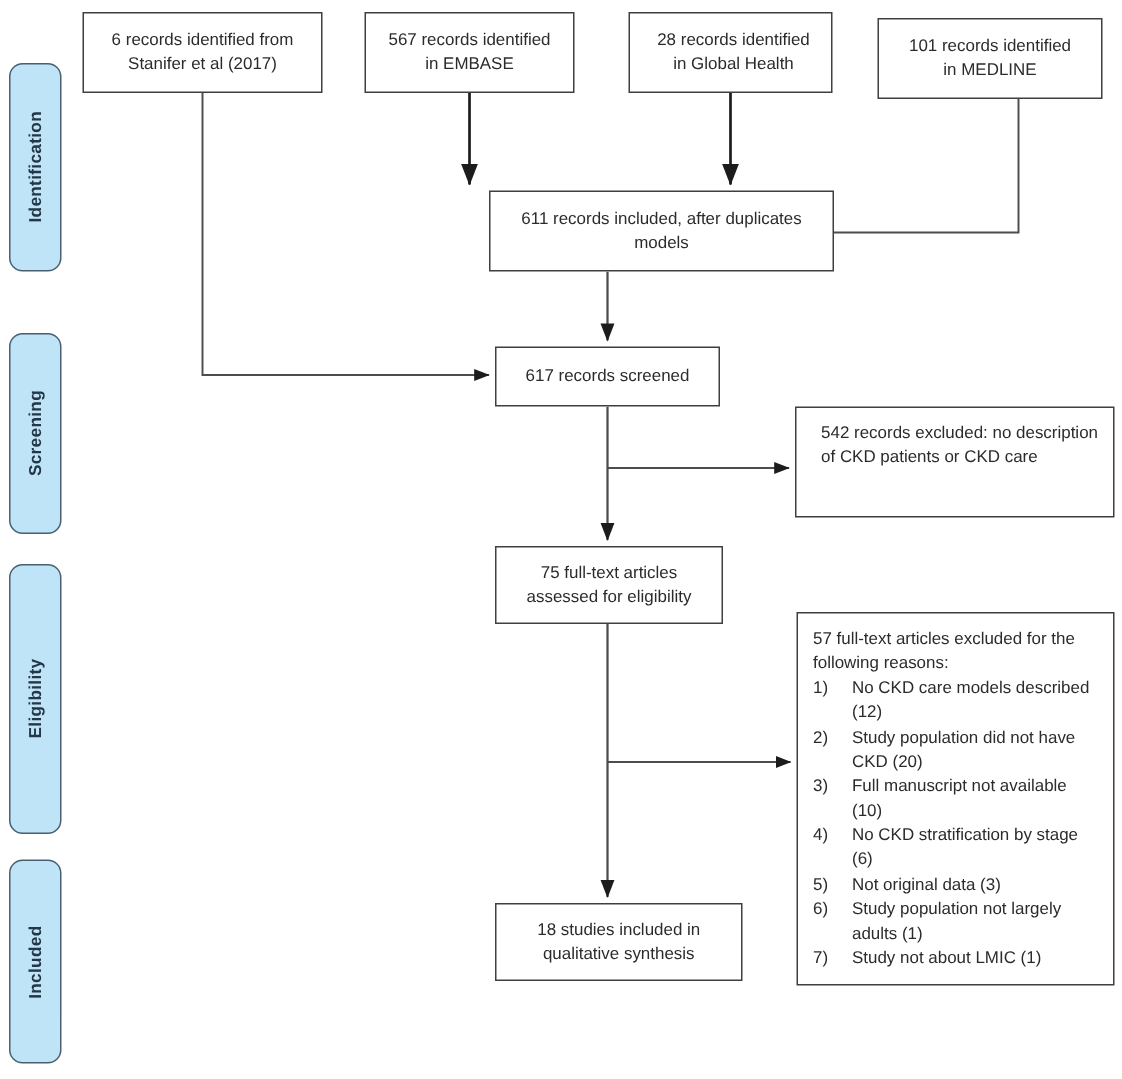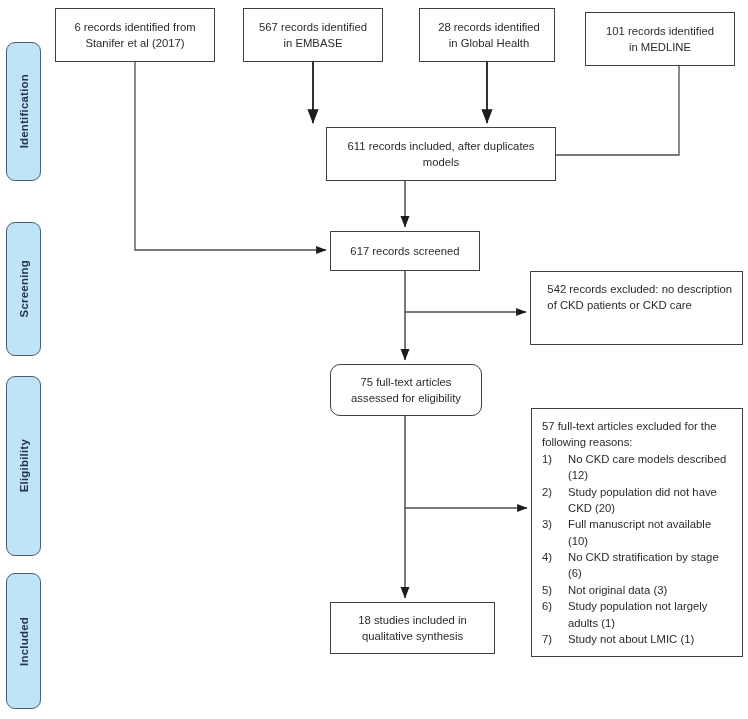--- a/index.html
+++ b/index.html
@@ -200,21 +200,21 @@
     </div>
   </div>
 
   <div class="node left-align" style="left:530px; top:271px; width:213px; height:74px;justify-content:flex-end;">
     <div class="node-text">
       <div>542 records excluded: no description</div>
       <div>of CKD patients or CKD care</div>
     </div>
   </div>
 
-  <div class="node" style="left:330px; top:364px; width:152px; height:52px;border-radius:10px;">
+  <div class="node" style="left:330px; top:364px; width:152px; height:52px;">
     <div class="node-text">
       <div>75 full-text articles</div>
       <div>assessed for eligibility</div>
     </div>
   </div>
 
   <div class="node left-align" style="left:531px; top:408px; width:212px; height:249px;">
     <div class="node-text" style="width:100%;">
       <div class="intro-line">57 full-text articles excluded for the</div>
       <div class="intro-line">following reasons:</div>

